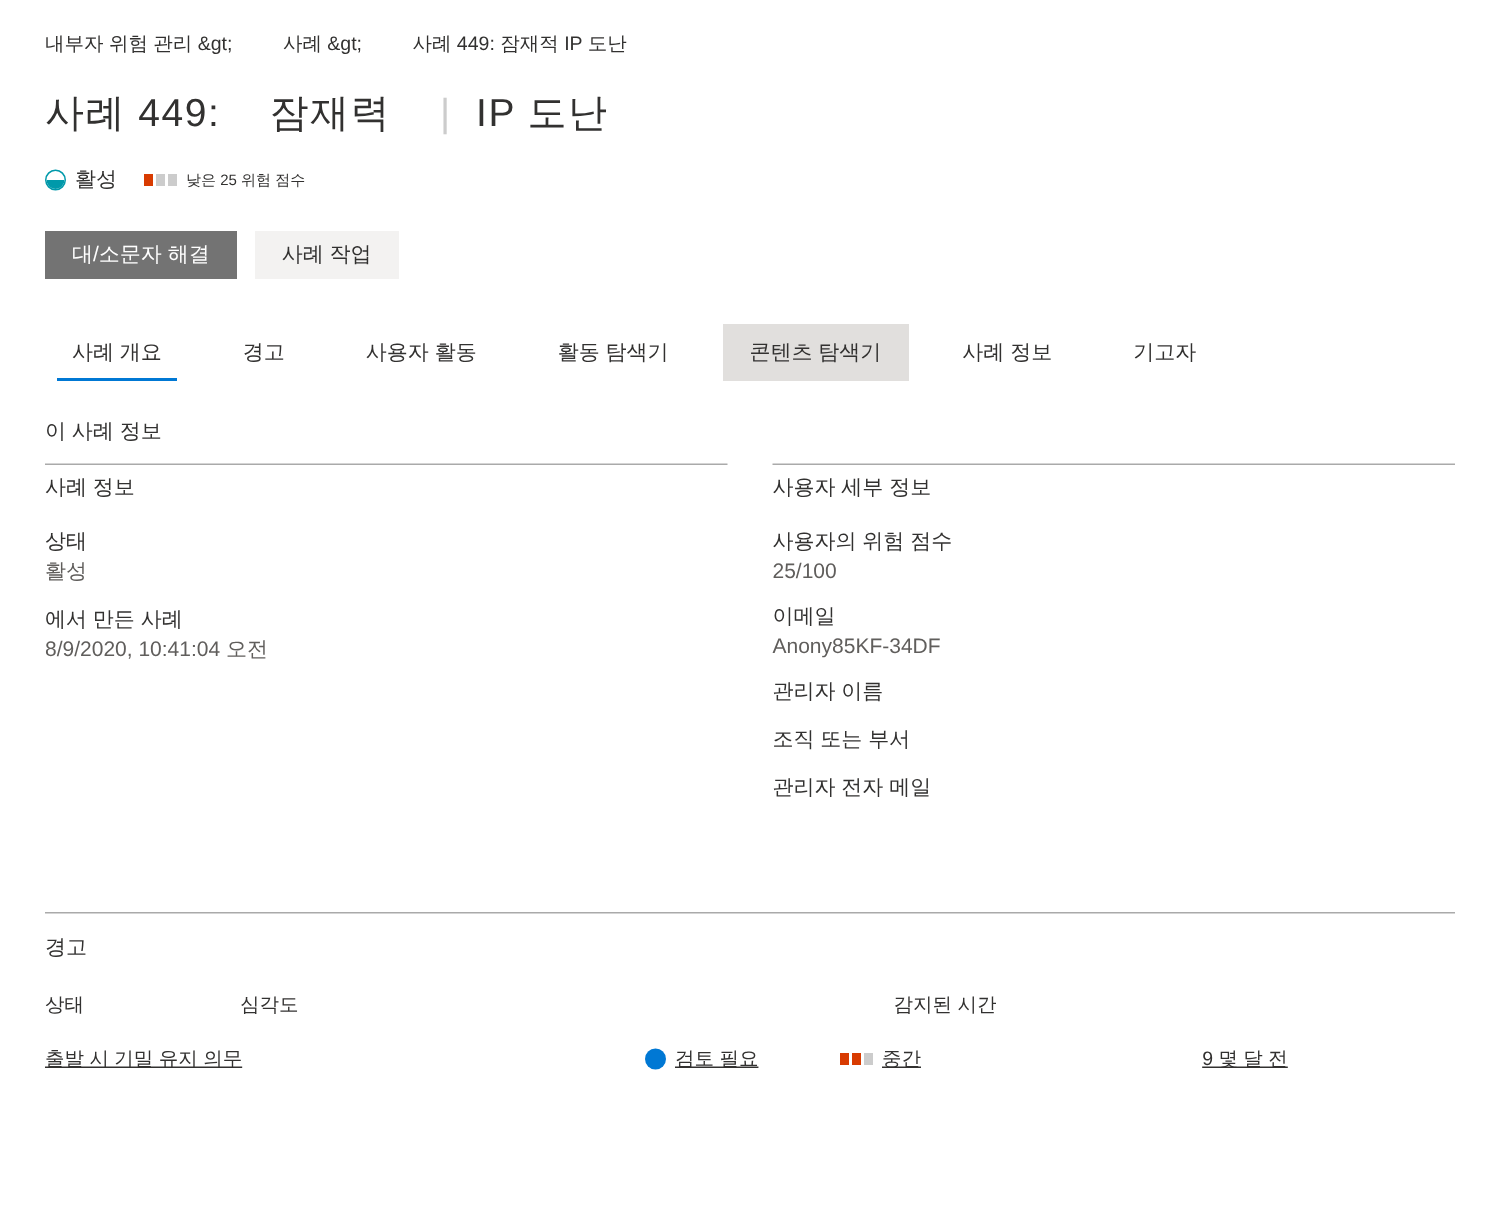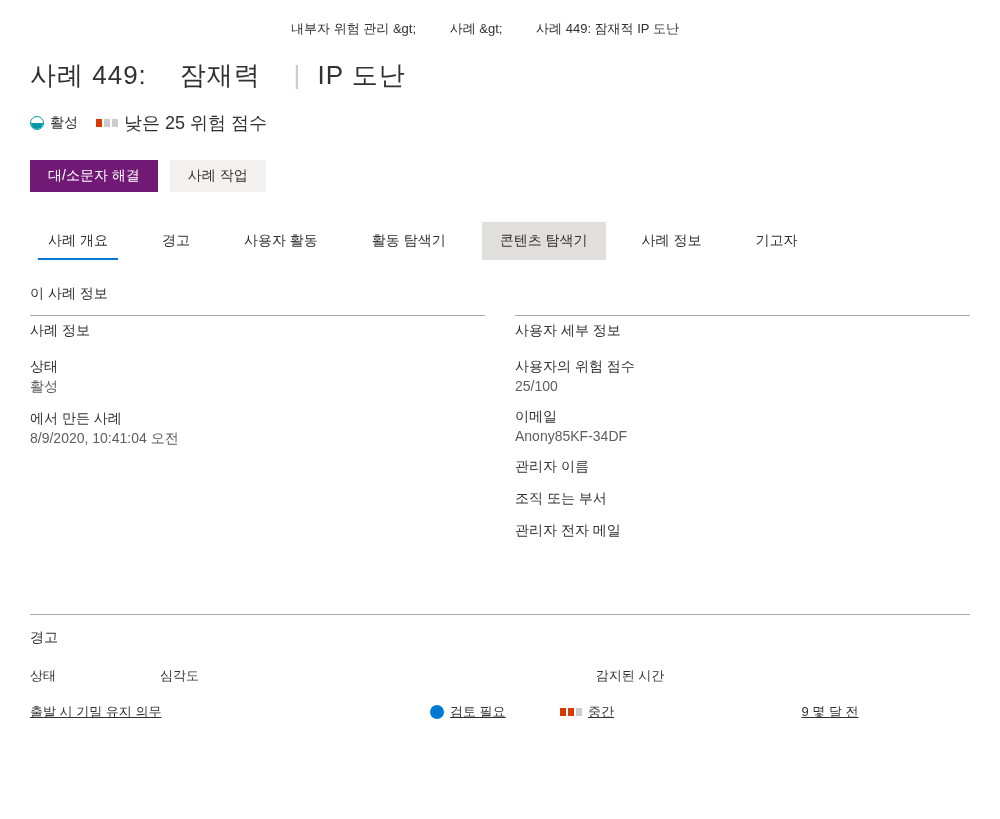--- a/index.html
+++ b/index.html
@@ -10,21 +10,20 @@
     body {
       font-family: "Segoe UI", -apple-system, sans-serif;
       font-size: 14px;
       color: #323130;
       background: #fff;
       padding: 20px 30px;
     }
     .breadcrumb {
       margin-bottom: 20px;
       font-size: 13px;
-      text-align: center;
     }
     .breadcrumb-item {
       display: inline-block;
       margin-right: 30px;
     }
     .page-title {
       font-size: 26px;
       font-weight: 400;
       margin-bottom: 18px;
       letter-spacing: 1px;
@@ -71,36 +70,36 @@
       width: 6px;
       height: 8px;
     }
     .severity-bars.low .severity-bar:nth-child(1) { background: #d83b01; }
     .severity-bars.low .severity-bar:nth-child(2) { background: #ccc; }
     .severity-bars.low .severity-bar:nth-child(3) { background: #ccc; }
     .severity-bars.medium .severity-bar:nth-child(1) { background: #d83b01; }
     .severity-bars.medium .severity-bar:nth-child(2) { background: #d83b01; }
     .severity-bars.medium .severity-bar:nth-child(3) { background: #ccc; }
     .risk-text {
-      font-size: 18px;
+      font-size: 10px;
     }
     .button-row {
       display: flex;
       gap: 12px;
       margin-bottom: 30px;
     }
     .btn {
       padding: 7px 18px;
       font-size: 14px;
       border: none;
       cursor: pointer;
       font-family: inherit;
     }
     .btn-primary {
-      background: #701a75;
+      background: #737373;
       color: #fff;
     }
     .btn-secondary {
       background: #f3f2f1;
       color: #323130;
     }
     .tabs {
       display: flex;
       gap: 18px;
       border-bottom: none;

